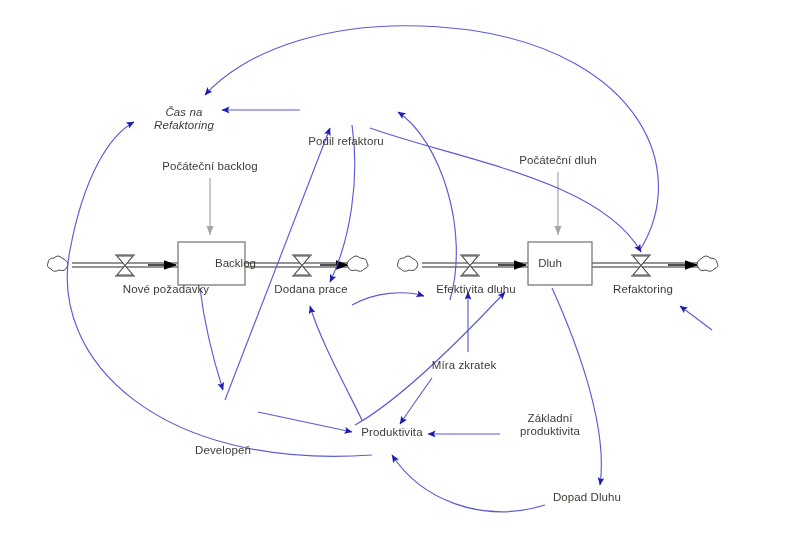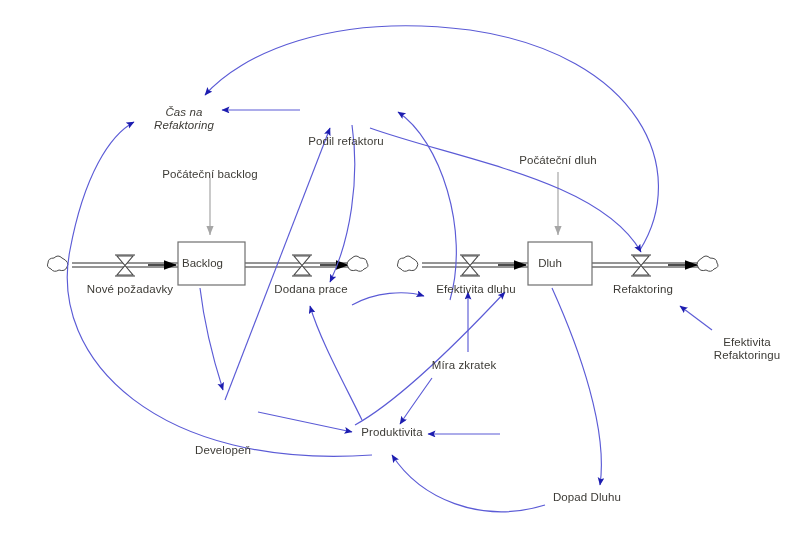--- a/index.html
+++ b/index.html
@@ -122,33 +122,33 @@
       <path d="M552,288 C580,350 608,430 600,485" marker-end="url(#ah)"></path>
 
       <path d="M545,505 C480,525 420,498 392,455" marker-end="url(#ah)"></path>
 
       <path d="M712,330 L680,306" marker-end="url(#ah)"></path>
 
       <path d="M352,305 C375,292 405,290 424,296" marker-end="url(#ah)"></path>
     </g>
   </svg>
 
-  <div class="stocklbl" style="left:178px;top:257px;width:49px;">Backlog</div>
+  <div class="stocklbl" style="left:178px;top:257px;width:49px;padding-left:33px;">Backlog</div>
   <div class="stocklbl" style="left:528px;top:257px;width:44px;">Dluh</div>
 
-  <div class="lbl" style="left:70px;top:283px;width:120px;">Nové požadavky</div>
+  <div class="lbl" style="left:70px;top:283px;width:120px;padding-left:36px;">Nové požadavky</div>
   <div class="lbl" style="left:256px;top:283px;width:110px;">Dodana prace</div>
   <div class="lbl" style="left:416px;top:283px;width:120px;">Efektivita dluhu</div>
   <div class="lbl" style="left:598px;top:283px;width:90px;">Refaktoring</div>
 
   <div class="lbl" style="left:144px;top:106px;width:80px;font-style:italic;">Čas na
 Refaktoring</div>
   <div class="lbl" style="left:296px;top:103px;width:100px;margin-top:32px;">Podil refaktoru</div>
-  <div class="lbl" style="left:152px;top:160px;width:116px;margin-top:8px;">Počáteční backlog</div>
+  <div class="lbl" style="left:152px;top:160px;width:116px;">Počáteční backlog</div>
   <div class="lbl" style="left:508px;top:154px;width:100px;">Počáteční dluh</div>
   <div class="lbl" style="left:185px;top:405px;width:76px;margin-top:39px;">Developeň</div>
   <div class="lbl" style="left:352px;top:426px;width:80px;">Produktivita</div>
   <div class="lbl" style="left:419px;top:359px;width:90px;">Míra zkratek</div>
-  <div class="lbl" style="left:700px;top:336px;width:94px;">Efektivita
-Refaktoringu</div>
+  <div class="lbl" style="left:506px;top:412px;width:88px;">Základní
+produktivita</div>
   <div class="lbl" style="left:540px;top:491px;width:94px;">Dopad Dluhu</div>
 
 </div>
 
 </body></html>

